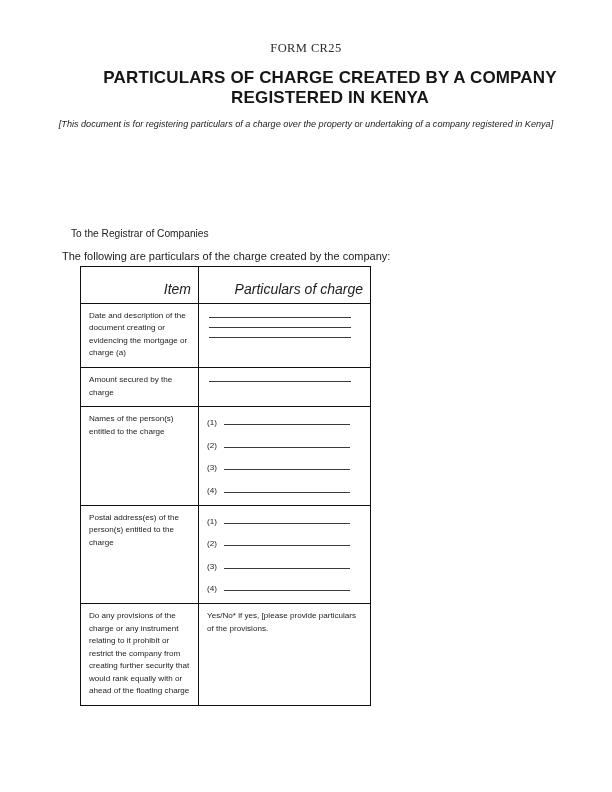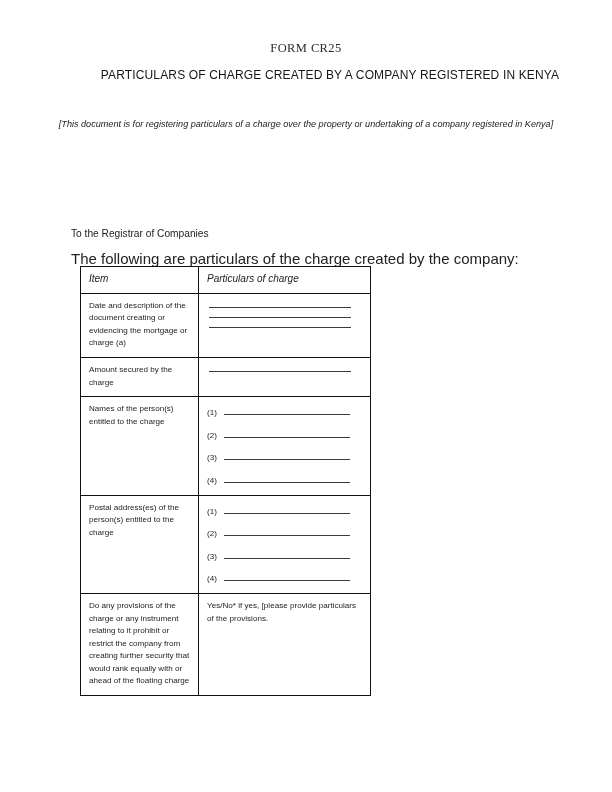--- a/index.html
+++ b/index.html
@@ -32,22 +32,22 @@
     color: #2b2b2b;
     margin: 0;
     position: absolute;
     top: 41px;
     left: 0;
     right: 0;
   }
 
   .main-title {
     text-align: center;
-    font-size: 12px;
-    font-weight: normal;
+    font-size: 17px;
+    font-weight: bold;
     letter-spacing: 0.15px;
     color: #161616;
     margin: 0;
     position: absolute;
     top: 68px;
     left: 0;
     right: 0;
     padding-left: 48px;
   }
 
@@ -103,22 +103,22 @@
     position: absolute;
     top: 228px;
     left: 71px;
     font-size: 10.2px;
     color: #222;
     text-align: center;
   }
   .lead-in {
     position: absolute;
     top: 250px;
-    left: 71px;
-    font-size: 15px;
+    left: 62px;
+    font-size: 11px;
     color: #222;
   }
 
   
   .charge-table {
     position: absolute;
     top: 266px;
     left: 80px;
     width: 290px;
     border-collapse: collapse;
@@ -131,24 +131,24 @@
     font-size: 8.1px;
     line-height: 12.6px;
     color: #1d1d1d;
     font-weight: normal;
     text-align: left;
   }
   .col-item { width: 118px; }
   .col-part { width: 172px; }
 
   .charge-table thead td {
-    text-align: left;
+    text-align: right;
     font-style: italic;
-    font-size: 10px;
-    padding-top: 6px;
+    font-size: 14px;
+    padding-top: 16px;
     padding-bottom: 7px;
   }
 
   
   .line-stack { display: block; }
   .wline {
     display: block;
     border-bottom: 1px solid #3b3b3b;
     height: 0;
     width: 142px;

